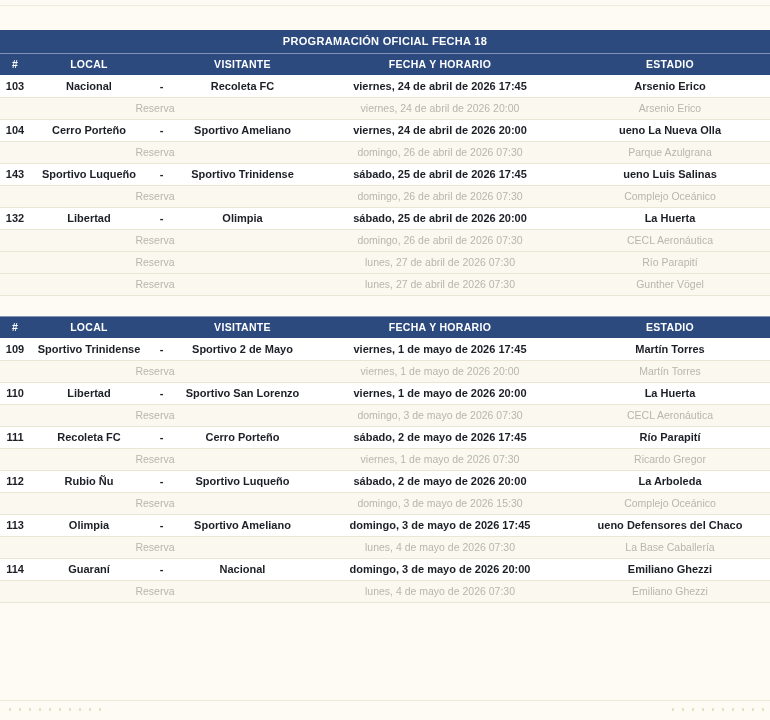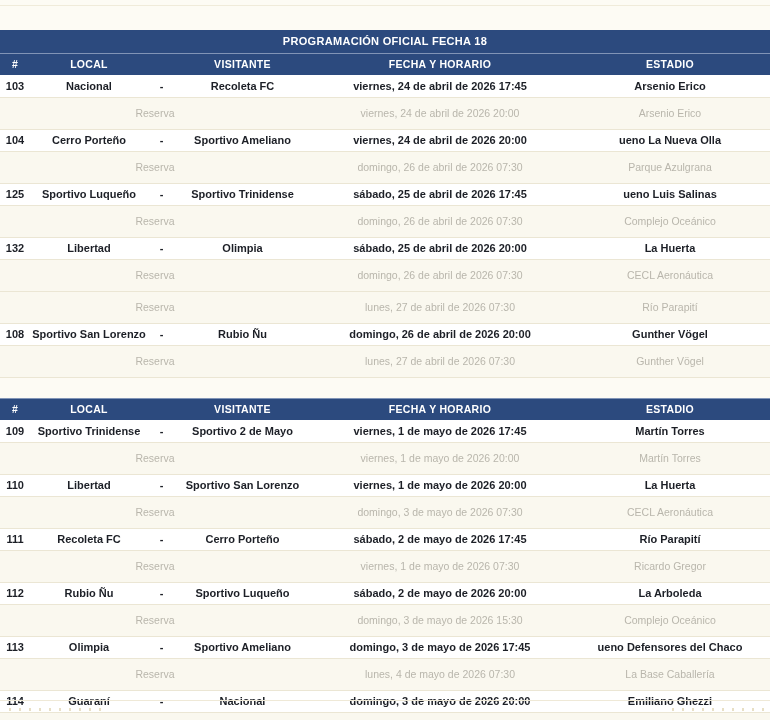--- a/index.html
+++ b/index.html
@@ -75,21 +75,21 @@
     border-bottom: 1px solid #ebe6d4;
     white-space: nowrap;
     overflow: hidden;
   }
   tr.reserva-row td {
     background: #faf8ef;
     color: #b9b6ac;
     font-weight: normal;
     font-size: 10.5px;
     text-align: center;
-    height: 32px;
+    height: 22px;
     padding: 1px 2px;
     border-bottom: 1px solid #ebe6d4;
     white-space: nowrap;
     overflow: hidden;
   }
 </style>
 </head>
 <body>
 
 <div class="top-divider"></div>
@@ -142,21 +142,21 @@
     <td>ueno La Nueva Olla</td>
   </tr>
 
   <tr class="reserva-row">
     <td colspan="4">Reserva</td>
     <td>domingo, 26 de abril de 2026 07:30</td>
     <td>Parque Azulgrana</td>
   </tr>
 
   <tr class="match-row">
-    <td>125</td>
+    <td>143</td>
     <td>Sportivo Luqueño</td>
     <td>-</td>
     <td>Sportivo Trinidense</td>
     <td>sábado, 25 de abril de 2026 17:45</td>
     <td>ueno Luis Salinas</td>
   </tr>
 
   <tr class="reserva-row">
     <td colspan="4">Reserva</td>
     <td>domingo, 26 de abril de 2026 07:30</td>
@@ -178,28 +178,20 @@
     <td>CECL Aeronáutica</td>
   </tr>
 
 
   <tr class="reserva-row">
     <td colspan="4">Reserva</td>
     <td>lunes, 27 de abril de 2026 07:30</td>
     <td>Río Parapití</td>
   </tr>
 
-  <tr class="match-row">
-    <td>108</td>
-    <td>Sportivo San Lorenzo</td>
-    <td>-</td>
-    <td>Rubio Ñu</td>
-    <td>domingo, 26 de abril de 2026 20:00</td>
-    <td>Gunther Vögel</td>
-  </tr>
 
   <tr class="reserva-row">
     <td colspan="4">Reserva</td>
     <td>lunes, 27 de abril de 2026 07:30</td>
     <td>Gunther Vögel</td>
   </tr>
 </tbody>
   </table>
 
   <table class="sched">

